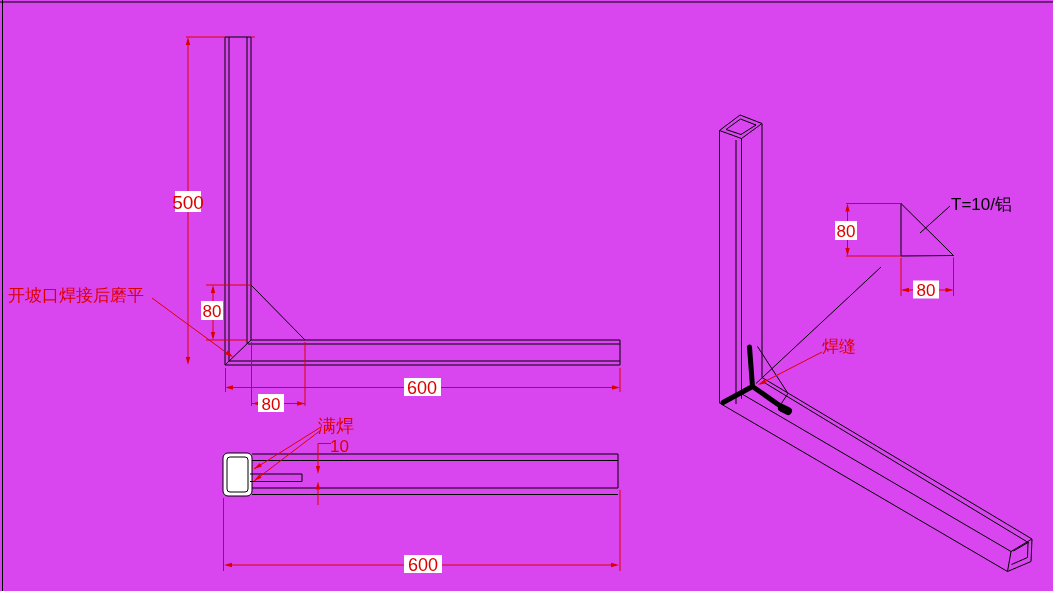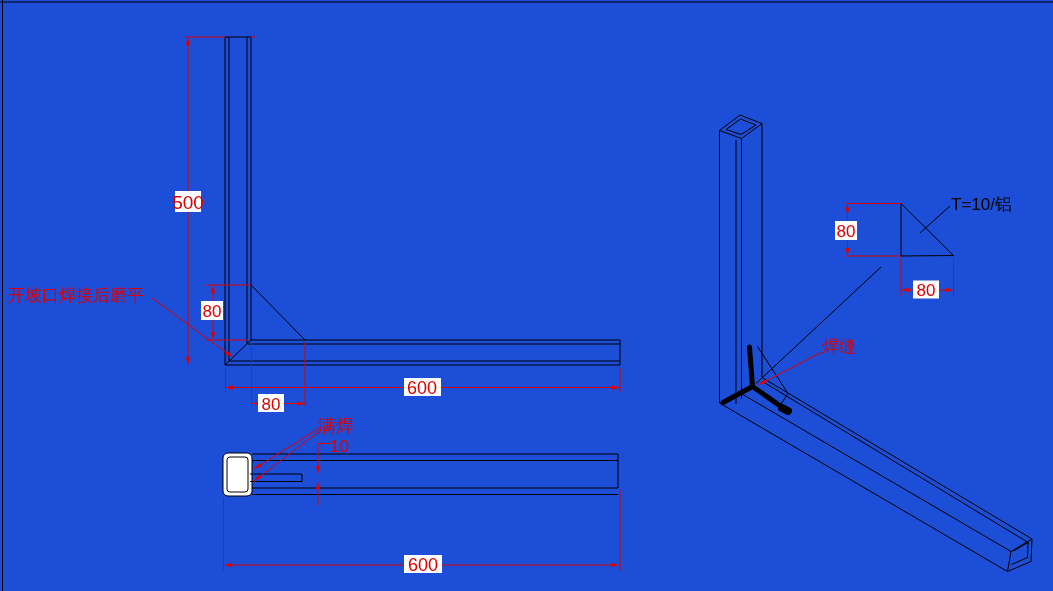--- a/index.html
+++ b/index.html
@@ -1,16 +1,16 @@
 <!DOCTYPE html>
 <html><head>
 <meta charset="utf-8">
 <style>
   html,body{margin:0;padding:0;background:#ffffff;}
-  .stage{width:1053px;height:591px;position:relative;background:#1d4ed8;overflow:hidden;}
+  .stage{width:1053px;height:591px;position:relative;background:#d946ef;overflow:hidden;}
   svg{display:block;}
   text{font-family:"Liberation Sans","DejaVu Sans",sans-serif;}
   .red-t{fill:#dd0000;}
   .blk-t{fill:#000000;}
   .t17{font-size:17px;}
   .t18{font-size:18px;}
   .t19{font-size:19px;}
   .geo{stroke:#000000;stroke-width:1;fill:none;}
   .geo-f{stroke:#000000;stroke-width:1;fill:#ffffff;}
   .dim{stroke:#dd0000;stroke-width:1;fill:none;}

